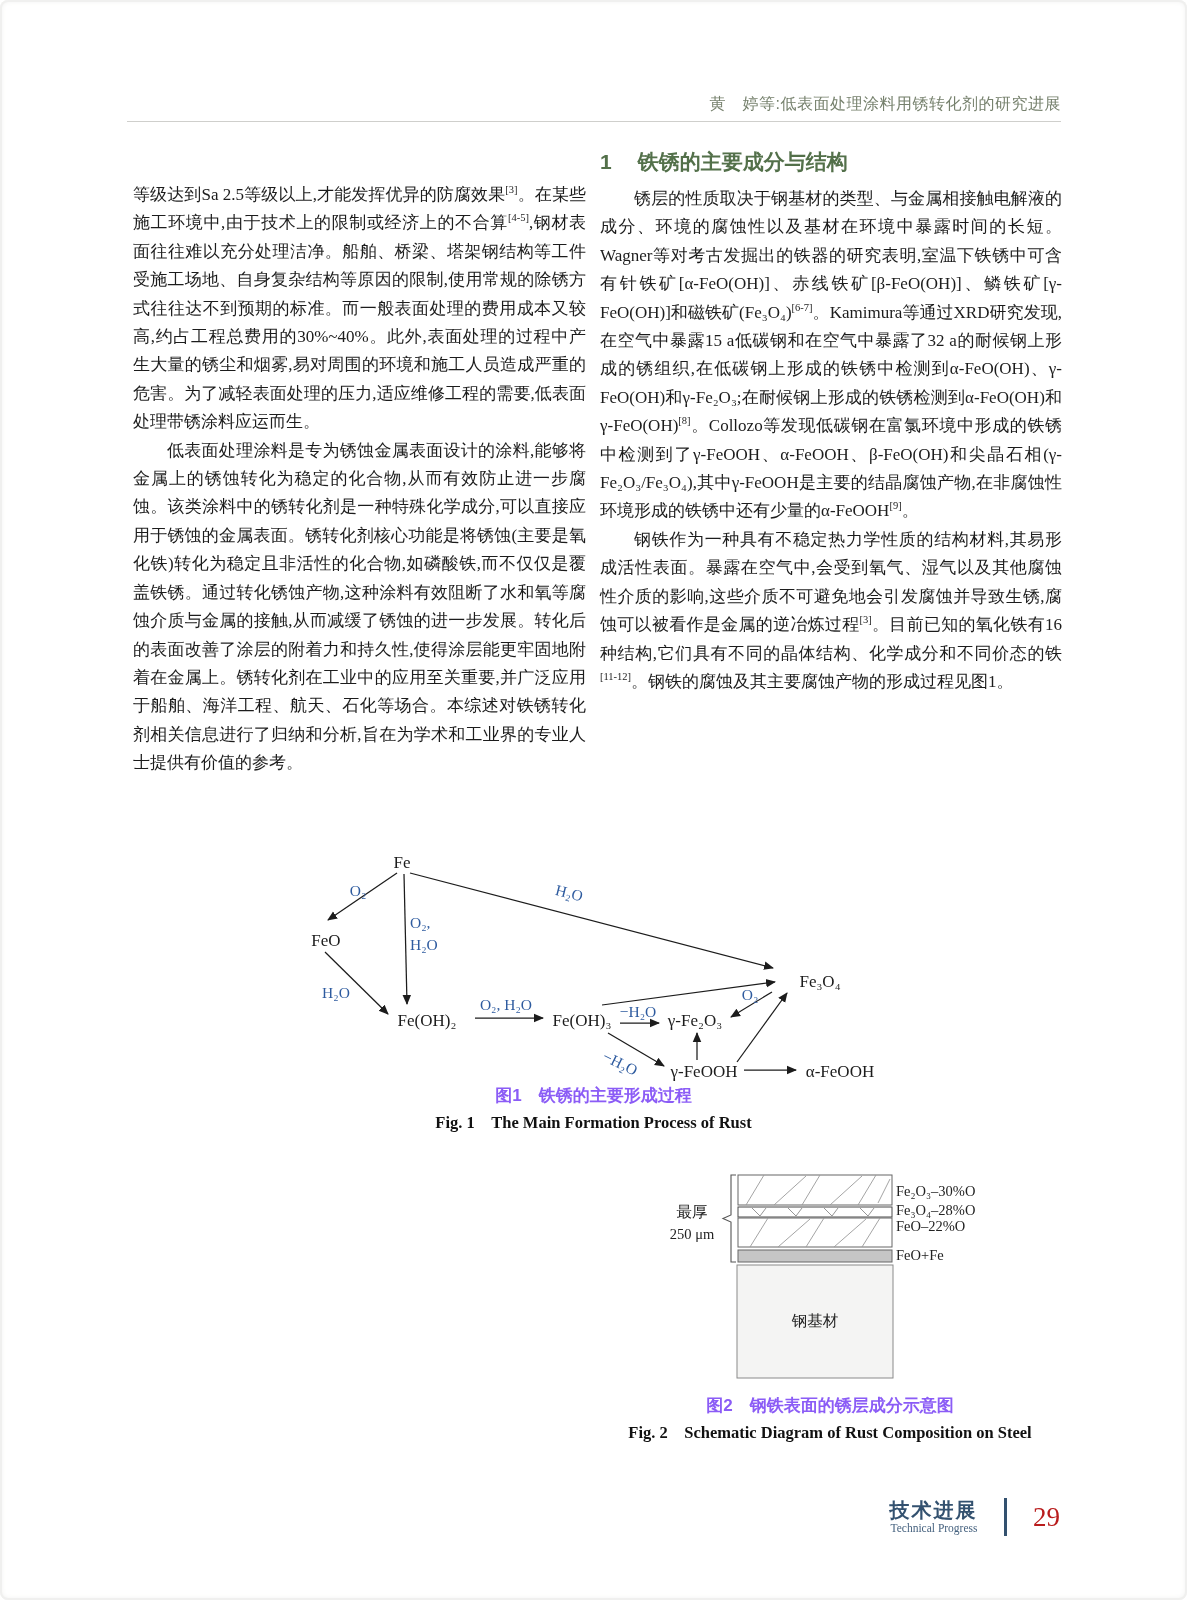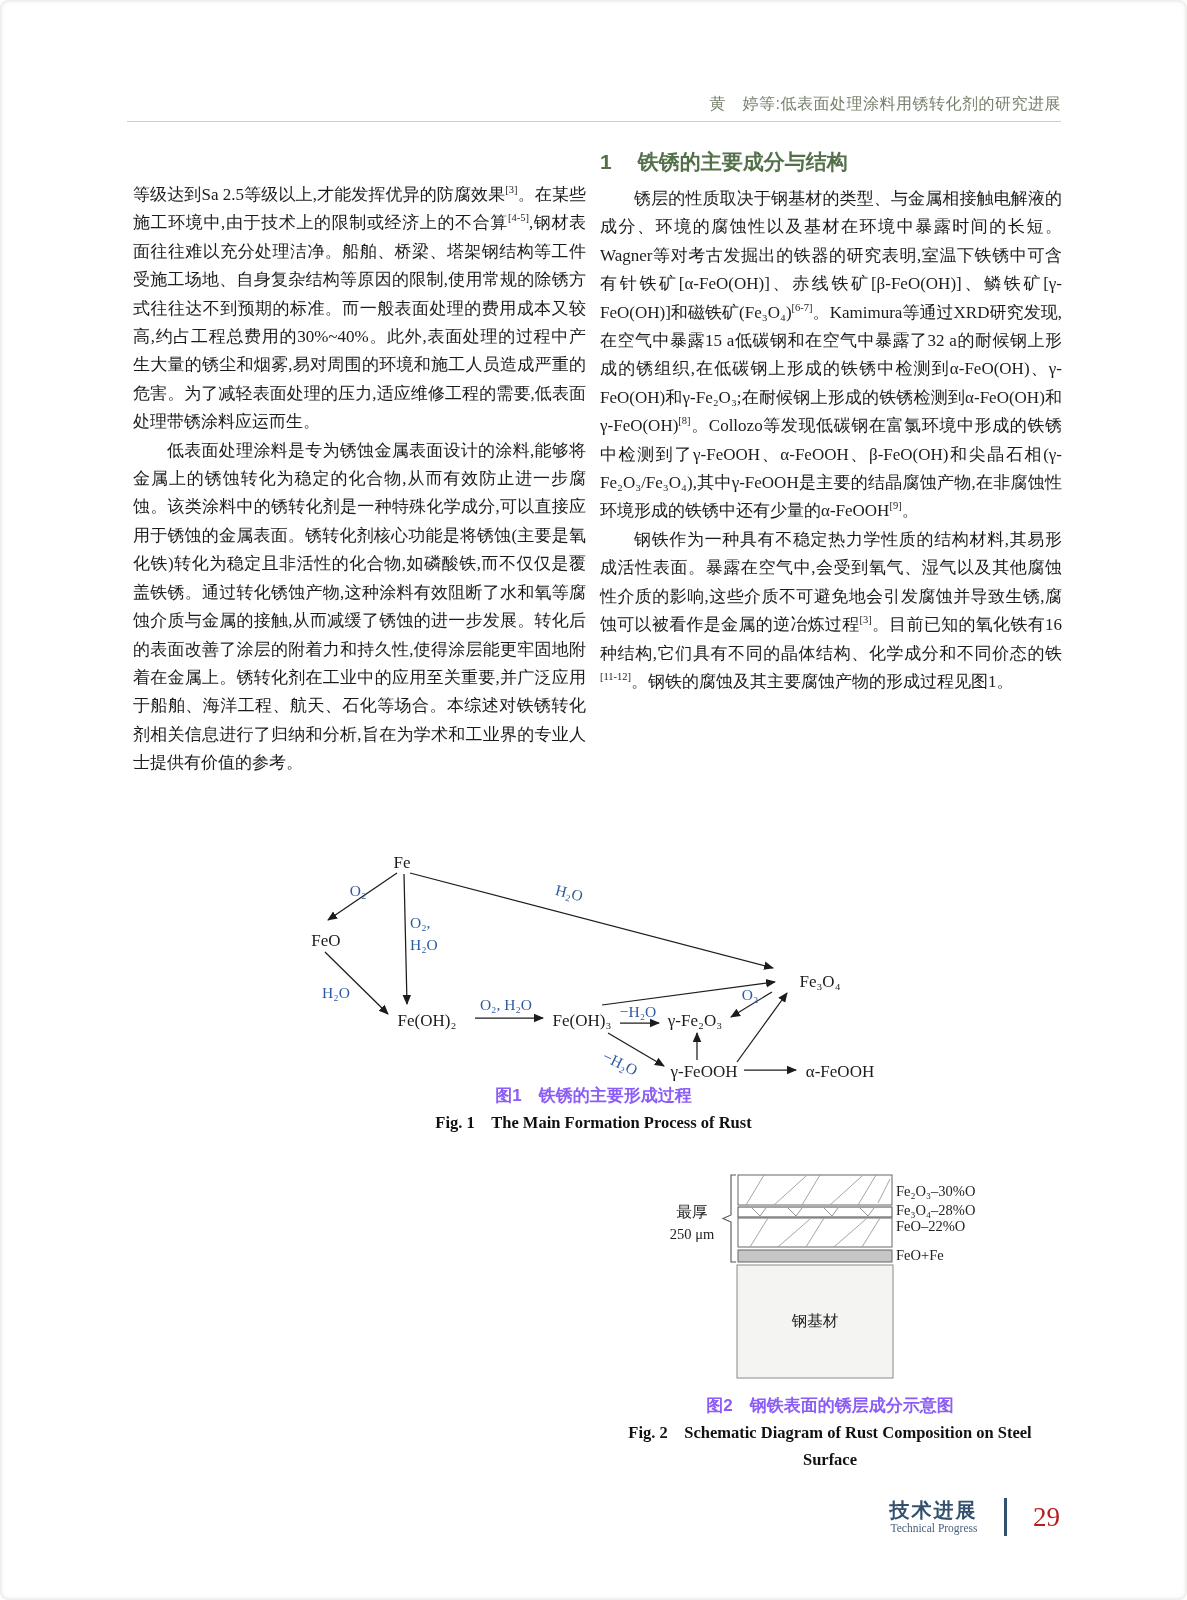--- a/index.html
+++ b/index.html
@@ -191,21 +191,20 @@
       <text x="246" y="50">Fe₃O₄–28%O</text>
       <text x="246" y="66">FeO–22%O</text>
       <text x="246" y="95">FeO+Fe</text>
     </g>
     <text x="165" y="161" text-anchor="middle" class="lbl-zh">钢基材</text>
   </svg>
 
   <div class="fig2-caption">
     <div class="fig-cap-zh">图2　钢铁表面的锈层成分示意图</div>
     <div class="fig-cap-en">Fig. 2　Schematic Diagram of Rust Composition on Steel</div>
-    <div class="fig-cap-en">Surface</div>
   </div>
 
   <div class="footer">
     <div class="footer-text">
       <div class="footer-zh">技术进展</div>
       <div class="footer-en">Technical Progress</div>
     </div>
     <div class="footer-bar"></div>
     <div class="footer-page">29</div>
   </div>

